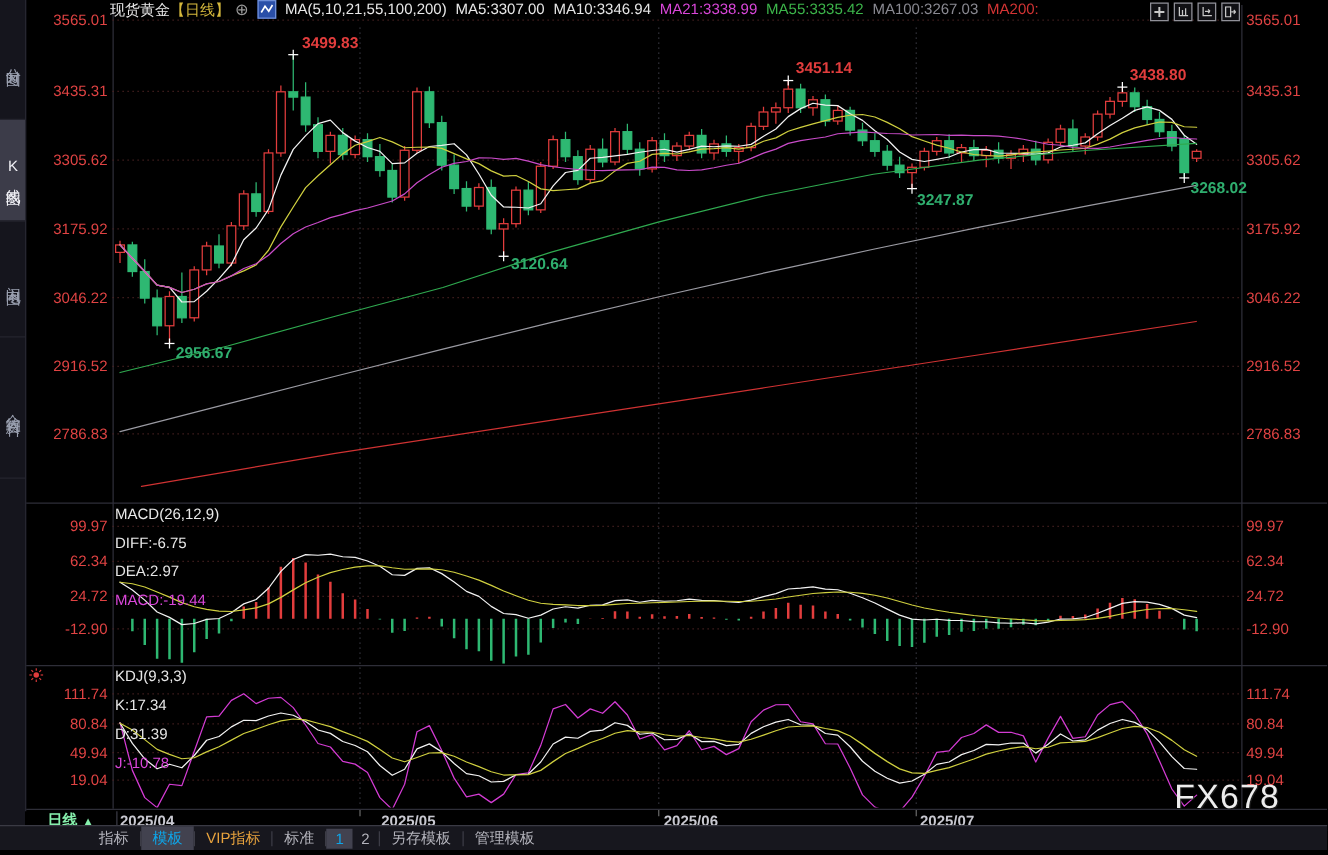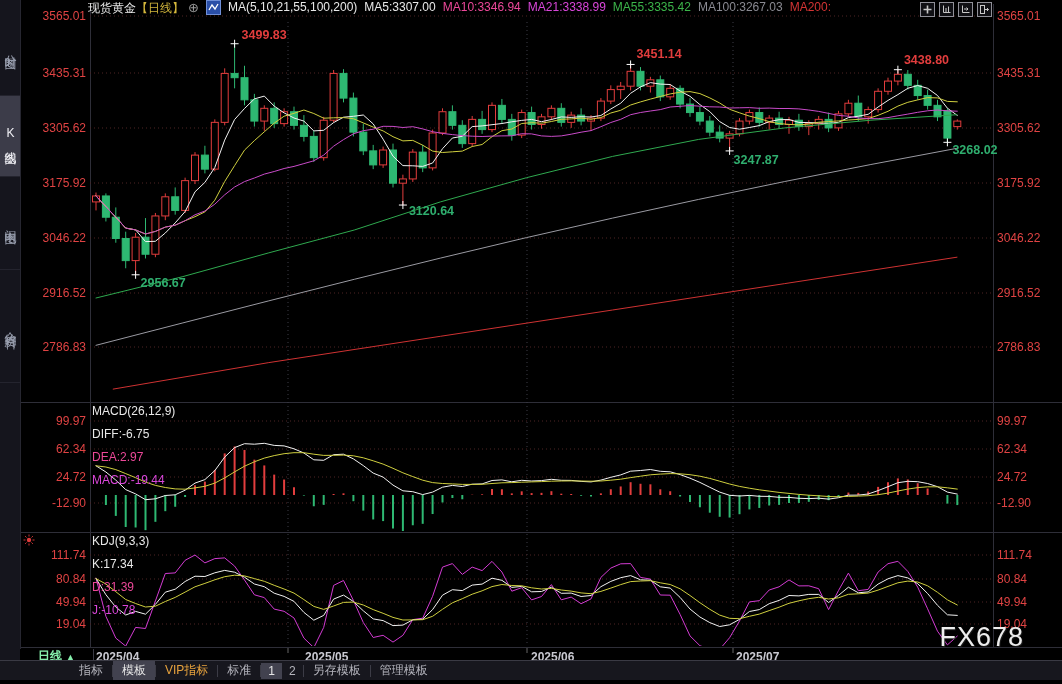--- a/index.html
+++ b/index.html
@@ -6,37 +6,37 @@
   .app{position:relative;width:1062px;height:684px;background:#000;overflow:hidden;
        font-family:"Liberation Sans","DejaVu Sans",sans-serif;font-size:12px;-webkit-font-smoothing:antialiased;}
   #chart-svg{position:absolute;left:0;top:0;z-index:1;}
   
   .sidebar{position:absolute;left:0;top:0;width:20px;height:664px;background:#15151d;z-index:3;border-right:1px solid #262630;}
   .sb-item{writing-mode:vertical-rl;text-orientation:upright;display:flex;align-items:center;justify-content:center;
            width:20px;color:#9aa0b0;letter-spacing:2px;border-bottom:1px solid #24242e;cursor:default;font-size:12px;}
   .sb-item.sel{background:#3c3c49;color:#f0f0f5;}
   
   .header{position:absolute;left:88px;top:0;right:0;height:20px;z-index:3;display:flex;align-items:flex-start;gap:7px;white-space:nowrap;}
-  .c-w{color:#e8e8e8;} .c-y{color:#ec4899;} .c-m{color:#d946d9;} .c-g{color:#3cb54a;} .c-gr{color:#8a8a92;} .c-r{color:#d43434;}
+  .c-w{color:#e8e8e8;} .c-y{color:#e5e5e5;} .c-m{color:#d946d9;} .c-g{color:#3cb54a;} .c-gr{color:#8a8a92;} .c-r{color:#d43434;}
   .h-sym{color:#e8e8e8;} .h-per{color:#d4b73c;} .h-plus{color:#999;font-size:13px;margin-left:-3px;}
   .h-chart-ic{display:inline-flex;width:13px;height:13px;background:#2a4fa8;border:1px solid #6f8fd8;align-items:center;justify-content:center;}
   .hdr-icons{position:absolute;right:70px;top:2px;display:flex;gap:4px;}
   .hbox{width:13px;height:13px;border:1px solid #909098;background:#101014;display:flex;align-items:center;justify-content:center;}
   
   .ind-hd{position:absolute;left:92px;z-index:3;display:flex;gap:9px;white-space:nowrap;flex-direction:column;}
   
   .period-cell{position:absolute;left:20px;top:649px;width:73px;height:15px;z-index:3;background:#000;
                border-right:1px solid #3a3a44;display:flex;align-items:center;justify-content:center;gap:4px;
                color:#86efac;font-weight:bold;cursor:pointer;}
   .period-cell .arr{font-size:9px;}
   
   .toolbar{position:absolute;left:0;bottom:4px;right:0;height:19px;background:#17171e;border-top:1px solid #3a3a44;
            z-index:3;display:flex;align-items:center;padding-left:70px;color:#b4b4bc;}
   .tb{padding:1px 9px;cursor:pointer;}
-  .tb.active{background:#42424f;color:#e5e5e5;}
+  .tb.active{background:#42424f;color:#0ea5e9;}
   .tb.vip{color:#e8a33d;}
   .tb.num{padding:1px 7px;}
   .tsep{width:1px;height:12px;background:#3c3c46;}
   
   .watermark{position:absolute;right:38px;top:622px;z-index:4;font-size:27px;color:#ededed;letter-spacing:1px;
              text-shadow:1px 1px 0 #1a1a1a;}
 </style>
 </head>
 <body>
 

